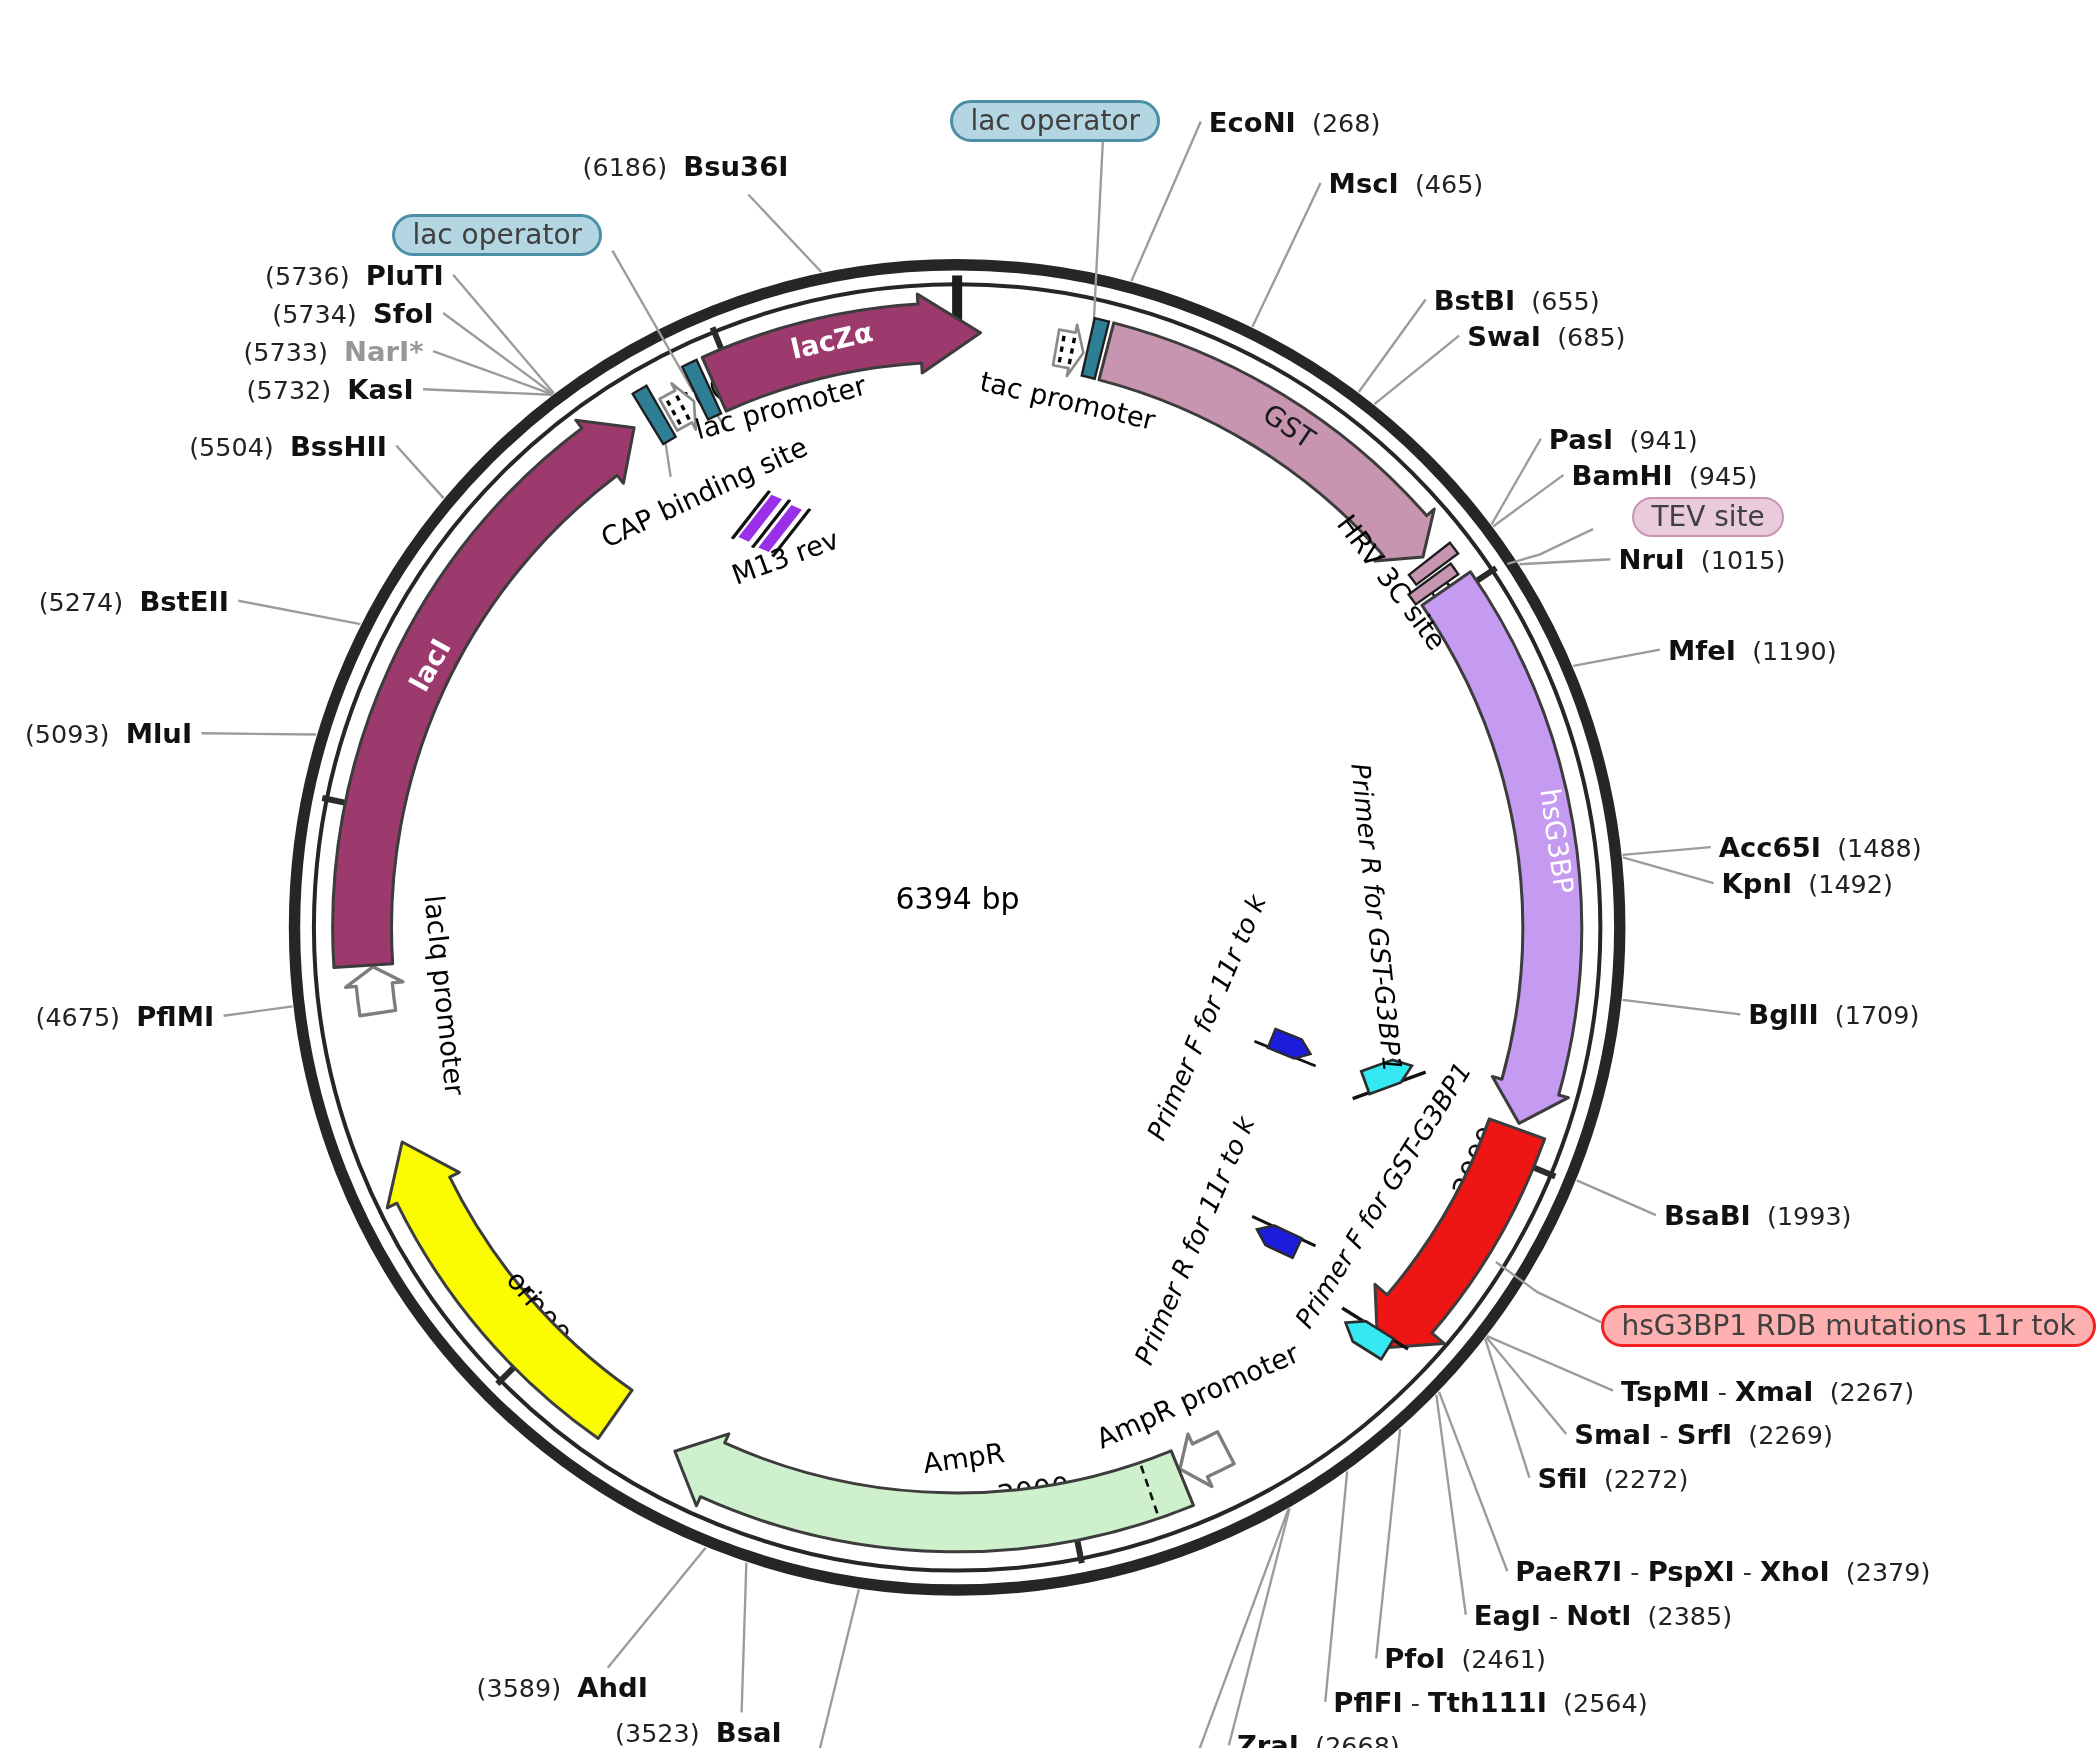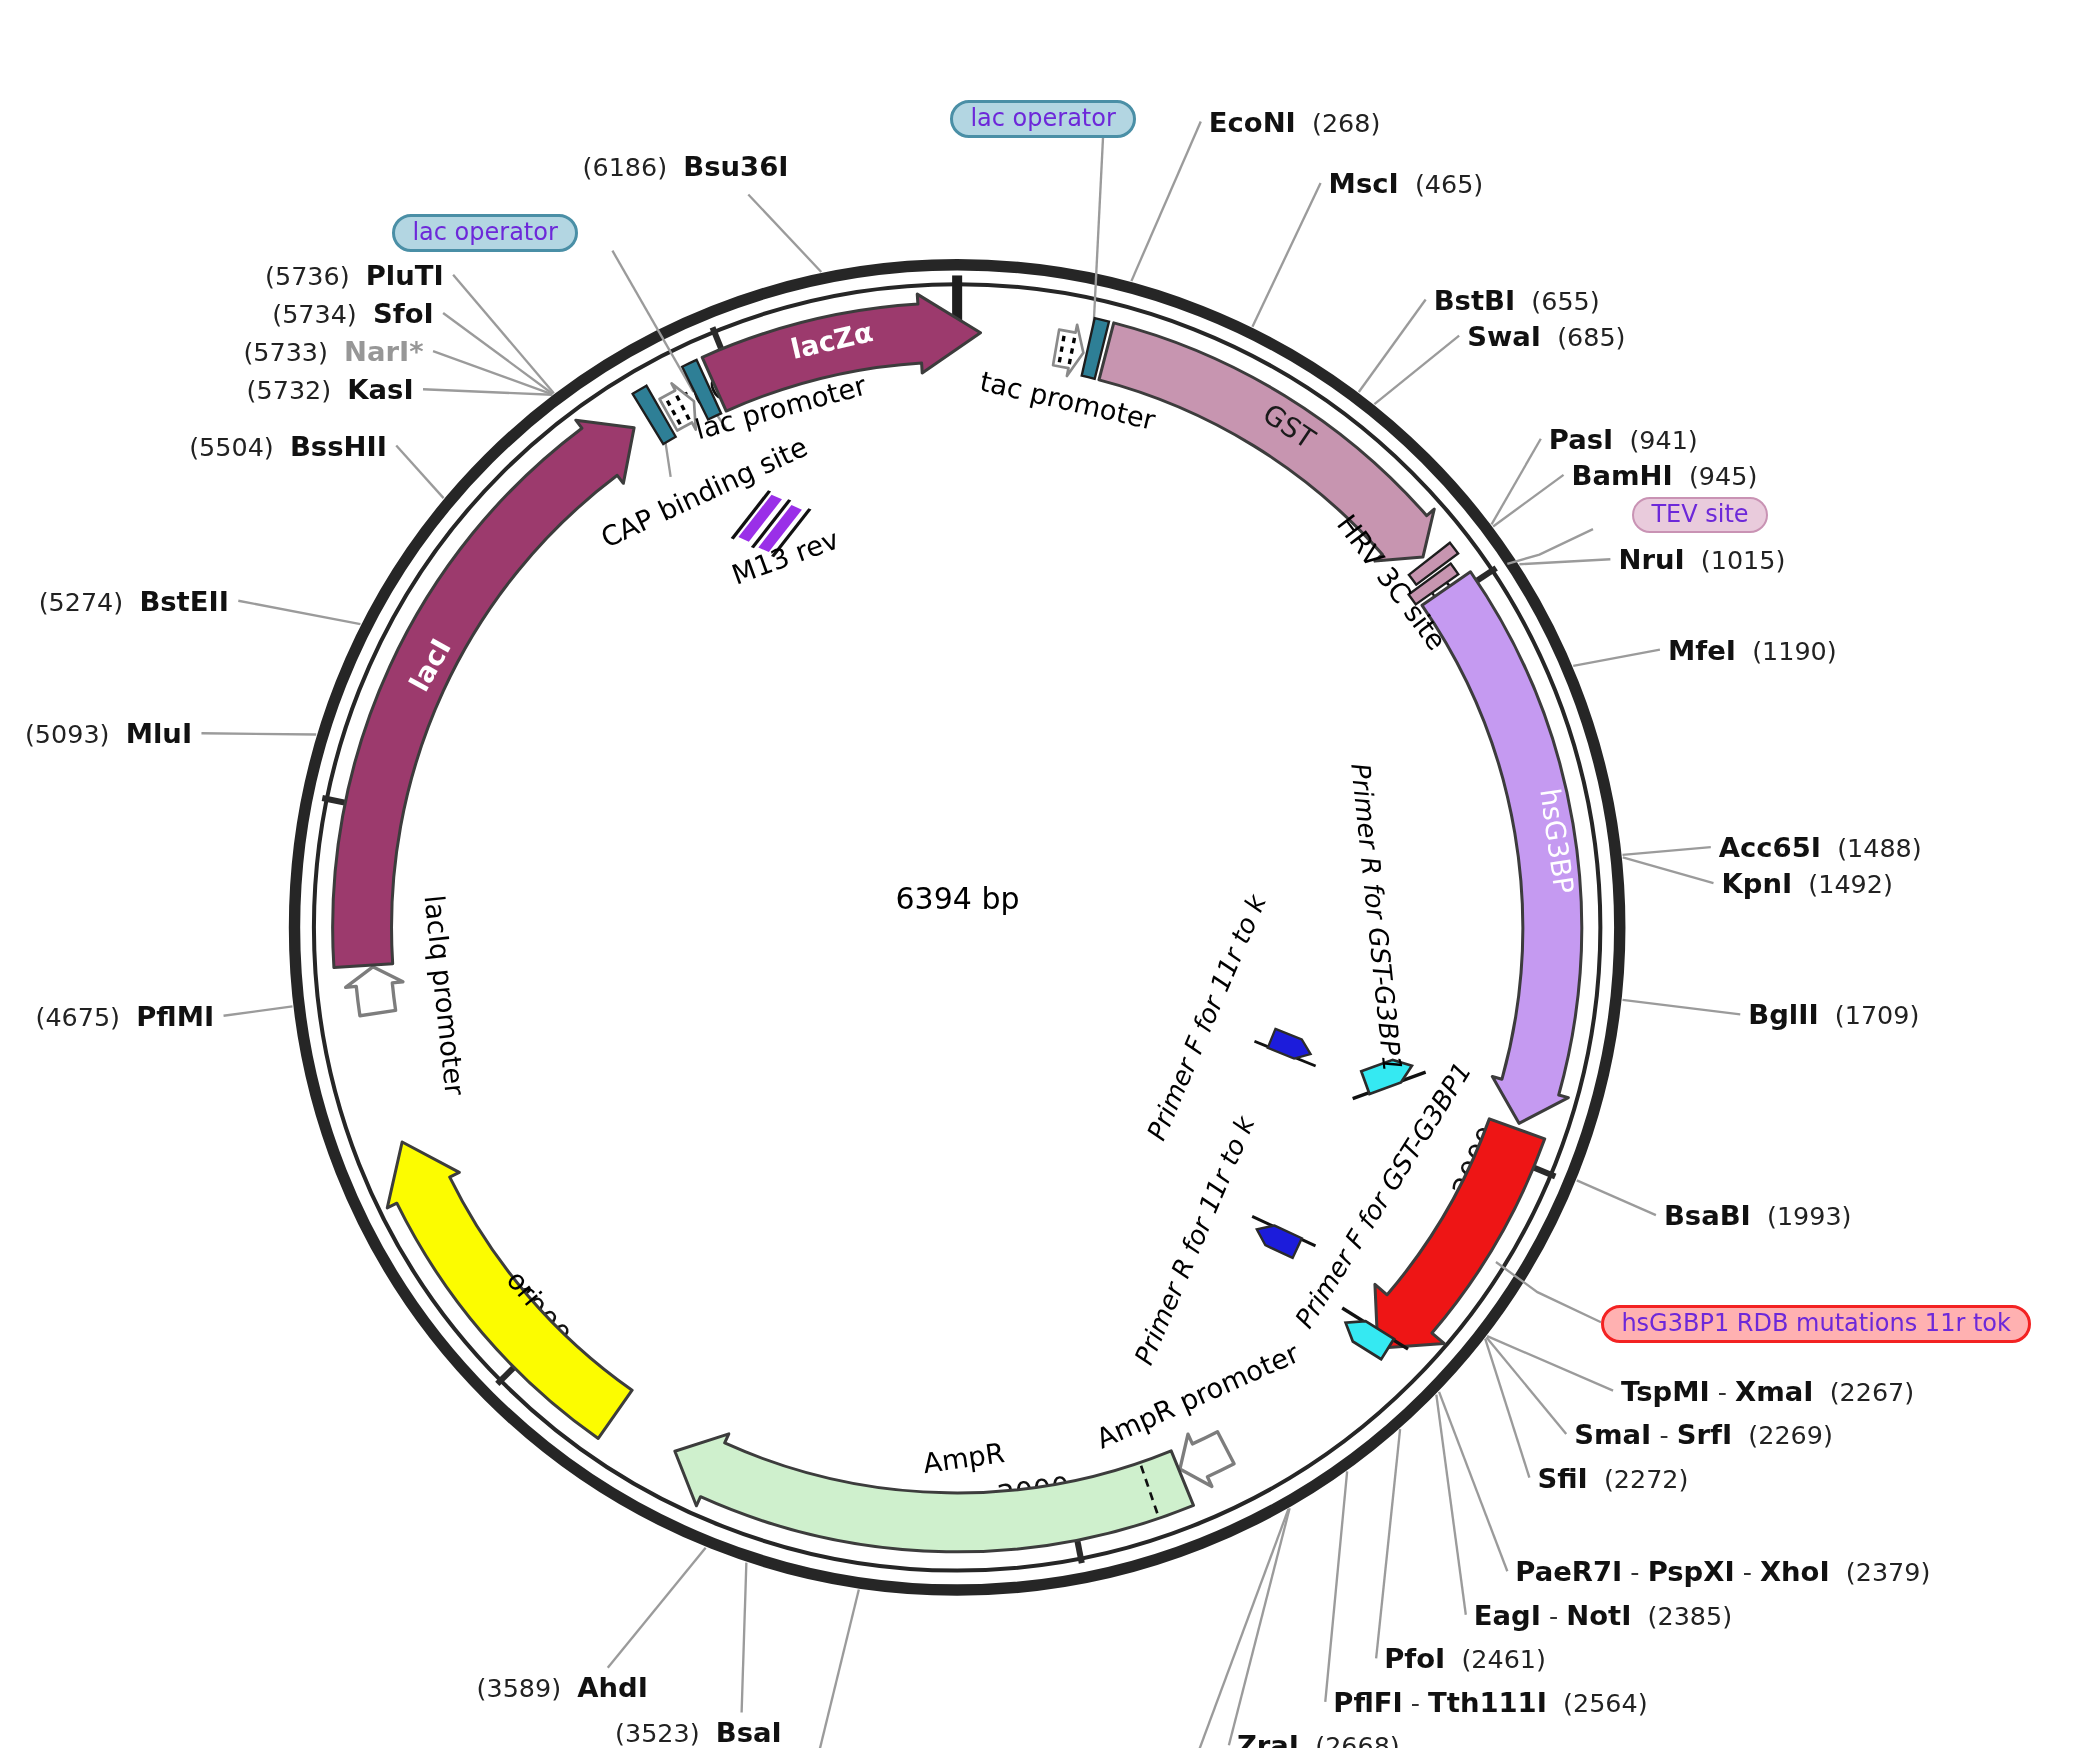--- a/index.html
+++ b/index.html
@@ -2,21 +2,21 @@
 <html style="font-size:10.7px"><head>
 <meta charset="utf-8">
 <style>
   html,body{margin:0;padding:0;background:#ffffff;}
   #stage{position:relative;width:2097px;height:1749px;background:#ffffff;overflow:hidden;
          font-family:"DejaVu Sans",sans-serif;}
   #map-svg{position:absolute;left:0;top:0;}
   .title-block{position:absolute;left:623px;top:881px;width:669px;text-align:center;pointer-events:none;}
   .title-block .t1{font-size:38px;font-weight:bold;color:#000;letter-spacing:0.7px;}
   .title-block .t2{font-size:30px;color:#000;}
-  .badge{position:absolute;white-space:nowrap;font-size:24px;color:#6d28d9;
+  .badge{position:absolute;white-space:nowrap;font-size:28px;color:#404040;
          padding:2px 17.4px;border-radius:23px;line-height:1.15;}
   .badge.op{background:#b3d6e2;border:3.3px solid #4a8fa6;}
   .badge.tev{background:#e9cbdc;border:2.7px solid #c993b4;}
   .badge.rdb{background:#ffb1b1;border:3.3px solid #f32222;}
 </style>
 </head>
 <body>
 
 <div id="stage">
   <svg id="map-svg" width="2097" height="1749" viewBox="0 0 3133 2612">

